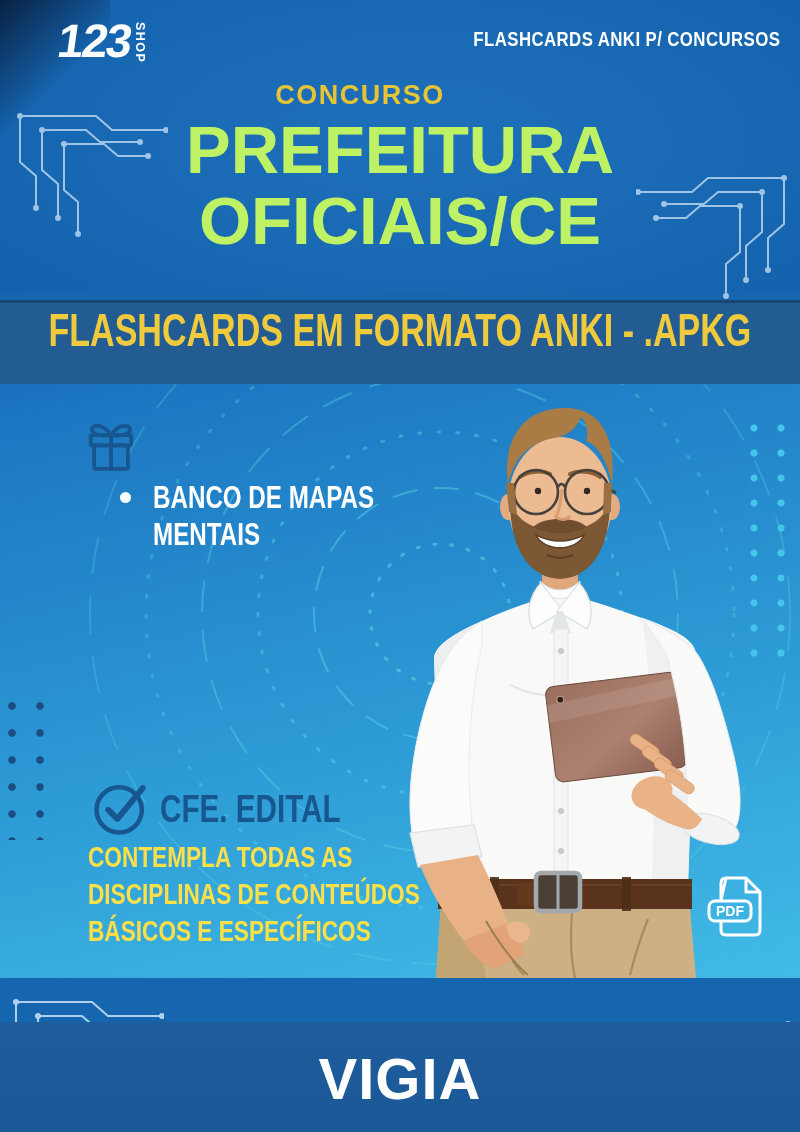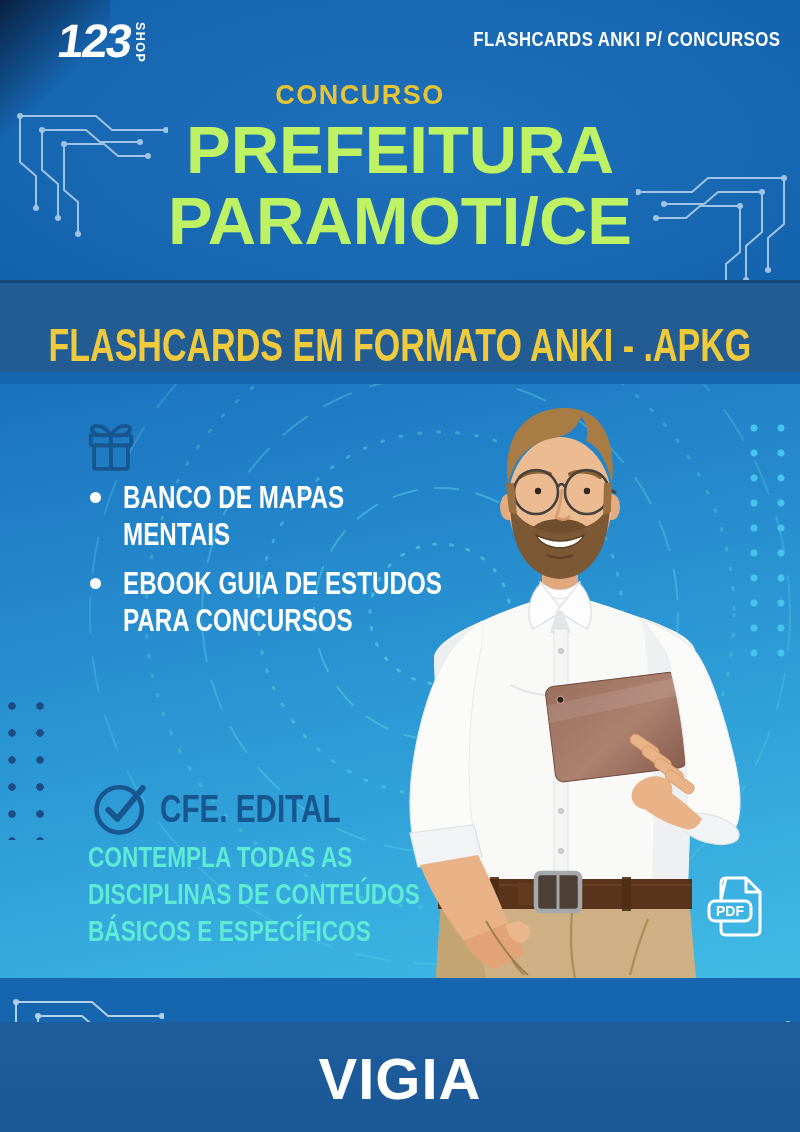--- a/index.html
+++ b/index.html
@@ -12,23 +12,23 @@
   .top-section{
     position:absolute; left:0; top:0; width:800px; height:292px;
     background:radial-gradient(130% 150% at 52% 48%, #1f70ba 0%, #1261ac 55%, #0c509d 100%);
   }
   .corner-shade{
     position:absolute; left:0; top:0; width:110px; height:150px;
     background:linear-gradient(135deg, rgba(7,22,48,.85) 0%, rgba(7,22,48,0) 55%);
     pointer-events:none;
   }
   .banner{
-    position:absolute; left:0; top:280px; width:800px; height:92px;
+    position:absolute; left:0; top:300px; width:800px; height:92px;
     background:#235c92; border-top:3px solid rgba(12,44,79,.45); box-sizing:border-box;
-    display:flex; align-items:flex-end; justify-content:center;
+    display:flex; align-items:flex-start; justify-content:center;
   }
   .mid-section{
     position:absolute; left:0; top:384px; width:800px; height:594px;
     background:linear-gradient(168deg, #1b72bf 0%, #2b98d4 52%, #41bbe6 100%);
   }
   .bottom-band{
     position:absolute; left:0; top:978px; width:800px; height:112px;
     background:linear-gradient(180deg,#1e5c9c 0%, #1b5898 100%);
     display:flex; align-items:center; justify-content:center;margin-top:44px;
   }
@@ -69,30 +69,30 @@
     background-size:28px 27px;
   }
   .circuit{position:absolute; pointer-events:none;}
   
   .gift-icon{position:absolute; left:84px; top:420px;}
   .brindes-heading{
     position:absolute; left:148px; top:424px; color:#17568f;
     font-size:40px; font-weight:800; line-height:46px; white-space:nowrap;
   }
   .benefit-list{position:absolute; left:86px; top:479px; width:380px;}
-  .b-item{display:flex; margin-bottom:12px;}
+  .b-item{display:flex; margin-bottom:12px;justify-content:center;}
   .b-dot{width:11px; height:11px; border-radius:50%; background:#fff; margin:13px 22px 0 4px; flex:none;}
   .b-text{color:#fff; font-size:31px; font-weight:800; line-height:37px; white-space:nowrap;}
   .check-icon{position:absolute; left:92px; top:779px;}
   .edital-heading{
     position:absolute; left:160px; top:786px; color:#17568f;
     font-size:38px; font-weight:800; line-height:46px; white-space:nowrap;text-align:right;
   }
   .edital-desc{
-    position:absolute; left:88px; top:839px; color:#5eead4;
+    position:absolute; left:88px; top:839px; color:#fde047;
     font-size:29px; font-weight:800; line-height:37px; white-space:nowrap;
   }
   .pdf-icon{position:absolute; left:704px; top:874px;}
   
   .role-title{color:#ffffff; font-size:58px; font-weight:700; letter-spacing:1px;}
   
   .person{position:absolute; left:390px; top:385px;}
 </style>
 </head>
 <body>
@@ -145,21 +145,21 @@
   <div class="logo">
     <span class="logo-number">123</span>
     <span class="logo-word">SHOP</span>
   </div>
 
   <div class="tagline"><span class="cxr">FLASHCARDS ANKI P/ CONCURSOS</span></div>
 
   <div class="kicker">CONCURSO</div>
   <div class="page-title">
     <div>PREFEITURA</div>
-    <div>PARAMOTI/CE</div>
+    <div>OFICIAIS/CE</div>
   </div>
 
   <div class="banner">
     <span class="banner-text cxc">FLASHCARDS EM FORMATO ANKI - .APKG</span>
   </div>
 
   <div class="mid-section"></div>
 
   <svg class="circles-svg" width="740" height="594" viewBox="0 0 740 594">
     <g fill="none" stroke="#5fe0e8" stroke-linecap="round">
@@ -293,27 +293,20 @@
   </svg>
 
   <div class="benefit-list">
     <div class="b-item">
       <span class="b-dot"></span>
       <div class="b-text">
           <span class="cxl">BANCO DE MAPAS</span>
           <span class="cxl">MENTAIS</span>
         </div>
     </div>
-    <div class="b-item">
-      <span class="b-dot"></span>
-      <div class="b-text">
-          <span class="cxl">EBOOK GUIA DE ESTUDOS</span>
-          <span class="cxl">PARA CONCURSOS</span>
-        </div>
-    </div>
   </div>
 
   <svg class="check-icon" width="58" height="58" viewBox="0 0 64 64">
     <circle cx="30" cy="34" r="25" fill="none" stroke="#17568f" stroke-width="5"></circle>
     <path d="M 18 34 L 28 44 L 56 10" fill="none" stroke="#17568f" stroke-width="6.5" stroke-linecap="round" stroke-linejoin="round"></path>
   </svg>
   <div class="edital-heading">
     <span class="cxl">CFE. EDITAL</span>
   </div>
   <div class="edital-desc">

